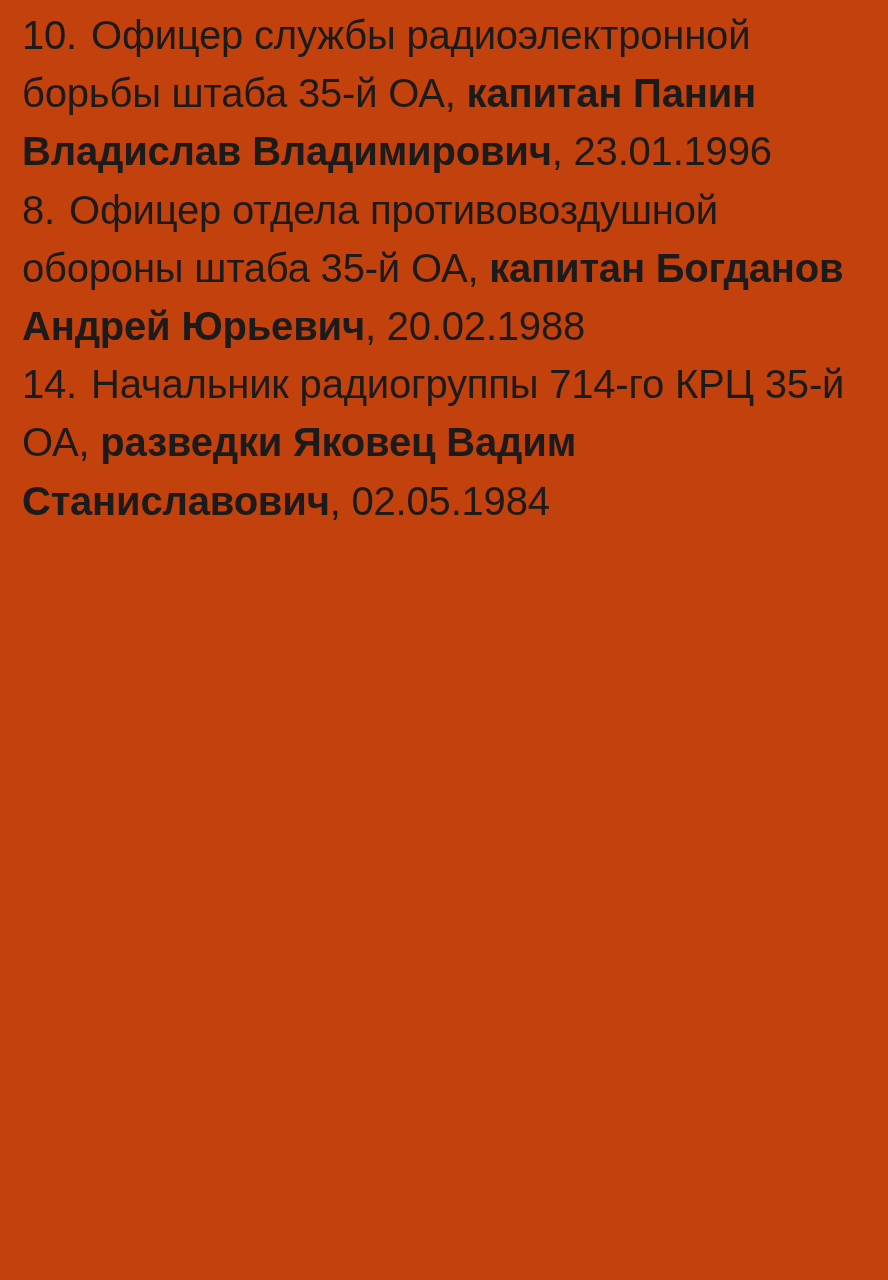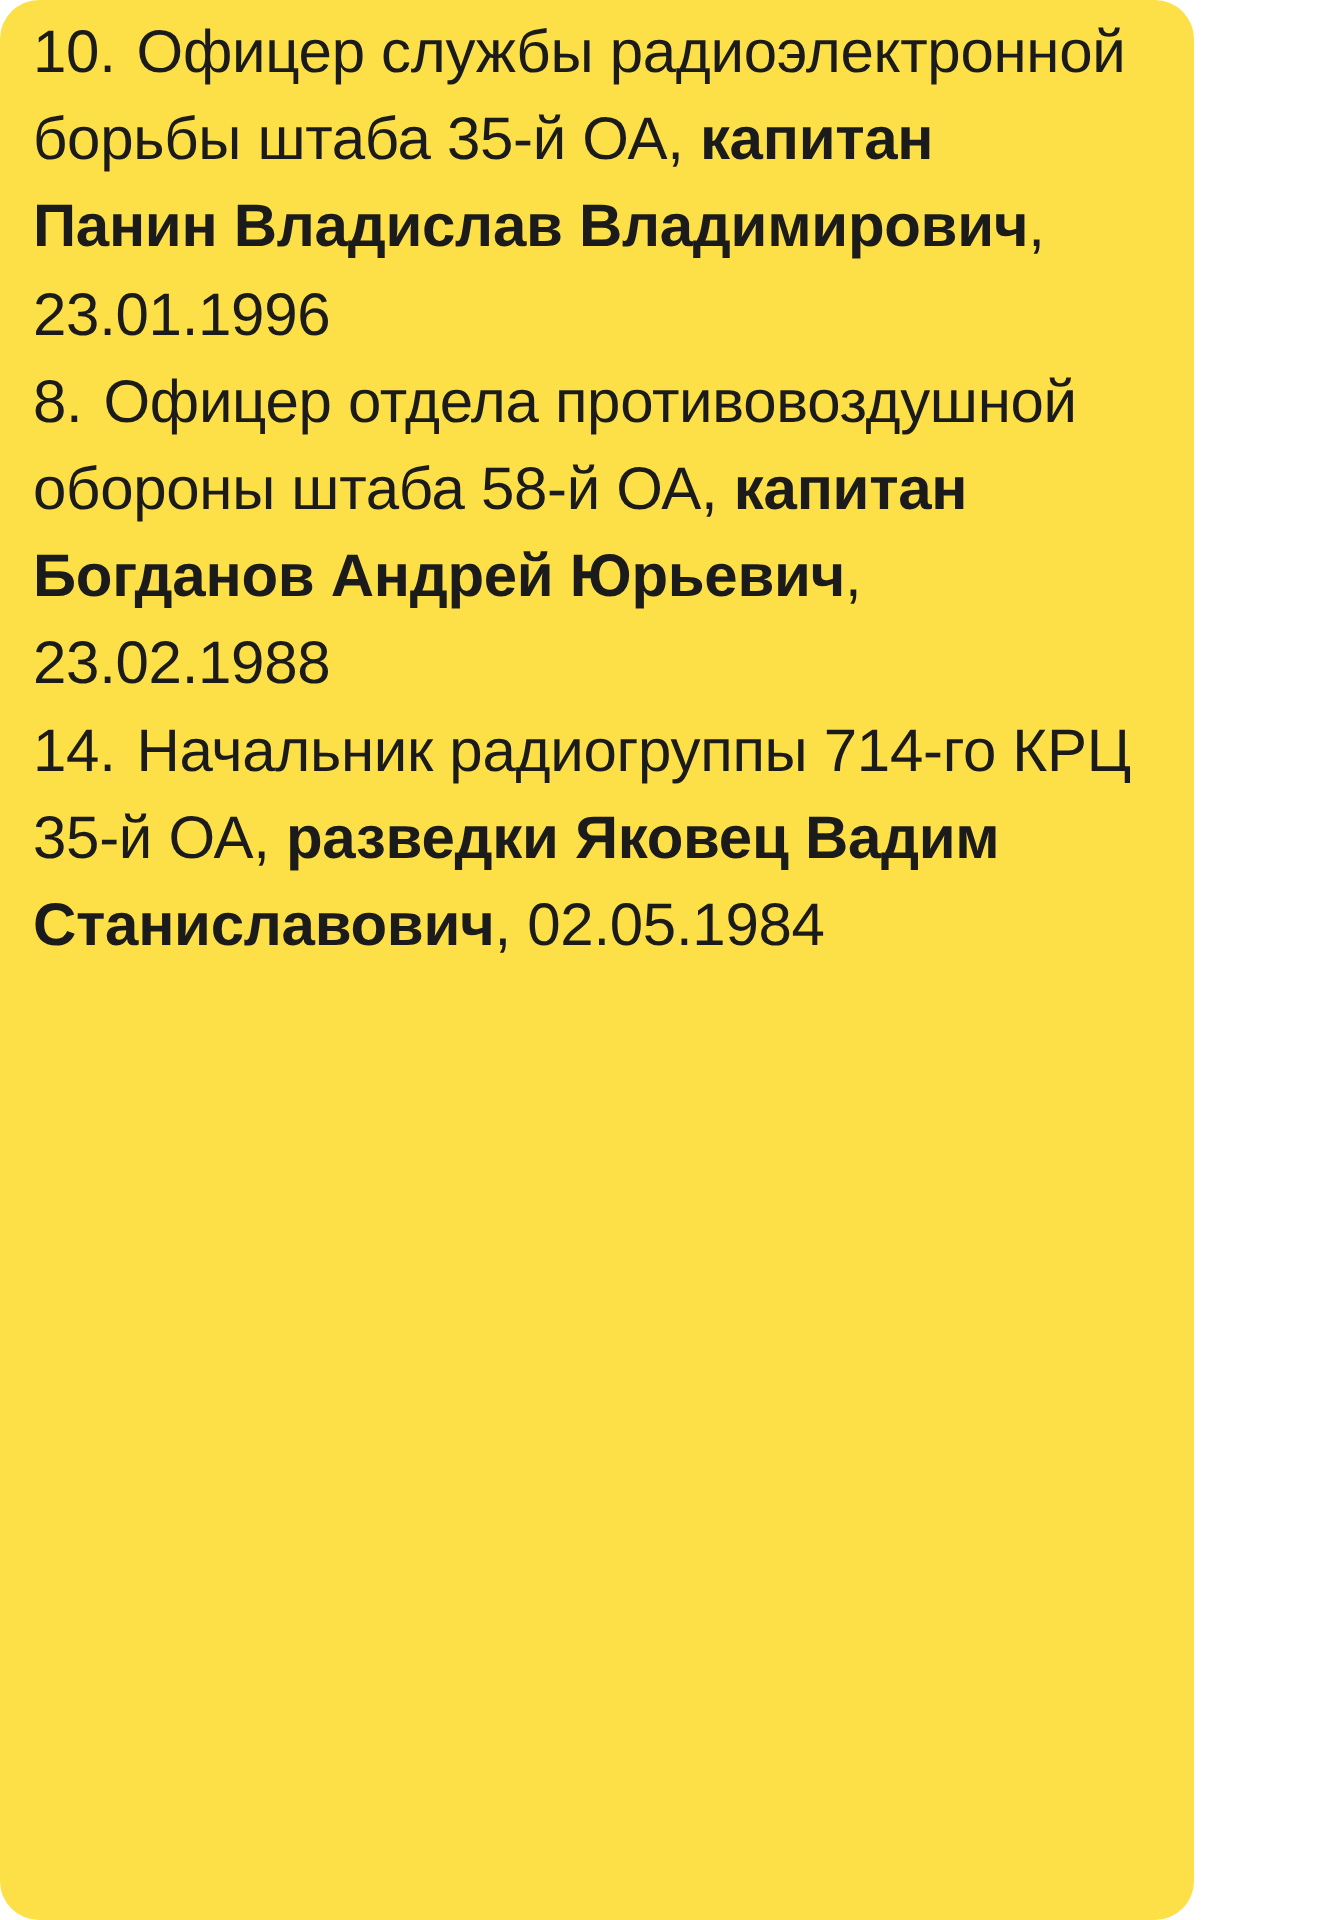--- a/index.html
+++ b/index.html
@@ -9,25 +9,24 @@
   body {
     width: 888px;
     height: 1280px;
     background: #ffffff;
     font-family: "Liberation Sans", sans-serif;
     color: #1b1b1b;
     overflow: hidden;
   }
   .page {
     box-sizing: border-box;
-    width: 796px;
+    width: 888px;
     height: 1280px;
     padding: 6px 40px 0 22px;
-    background: #fde047;
-    border-radius: 26px;
+    background: #c2410c;
   }
   .entry-list {
     list-style: none;
     margin: 0;
     padding: 0;
   }
   .entry {
     font-size: 40px;
     line-height: 1.455;
     letter-spacing: -0.2px;
@@ -55,23 +54,23 @@
 <div class="page">
   <ul class="entry-list">
 
     <li class="entry">
       <span class="num">10.</span><span class="gap"></span><span>Офицер службы радиоэлектронной борьбы штаба 35-й ОА,</span>
       <b>капитан Панин Владислав Владимирович</b><span>,</span>
       <span>23.01.1996</span>
     </li>
 
     <li class="entry">
-      <span class="num">8.</span><span class="gap"></span><span>Офицер отдела противовоздушной обороны штаба 58-й ОА,</span>
+      <span class="num">8.</span><span class="gap"></span><span>Офицер отдела противовоздушной обороны штаба 35-й ОА,</span>
       <b>капитан Богданов Андрей Юрьевич</b><span>,</span>
-      <span>23.02.1988</span>
+      <span>20.02.1988</span>
     </li>
 
 
     <li class="entry">
       <span class="num">14.</span><span class="gap"></span><span>Начальник радиогруппы 714-го КРЦ 35-й ОА,</span>
       <b>разведки Яковец Вадим Станиславович</b><span>,</span>
       <span>02.05.1984</span>
     </li>
 
   </ul>

